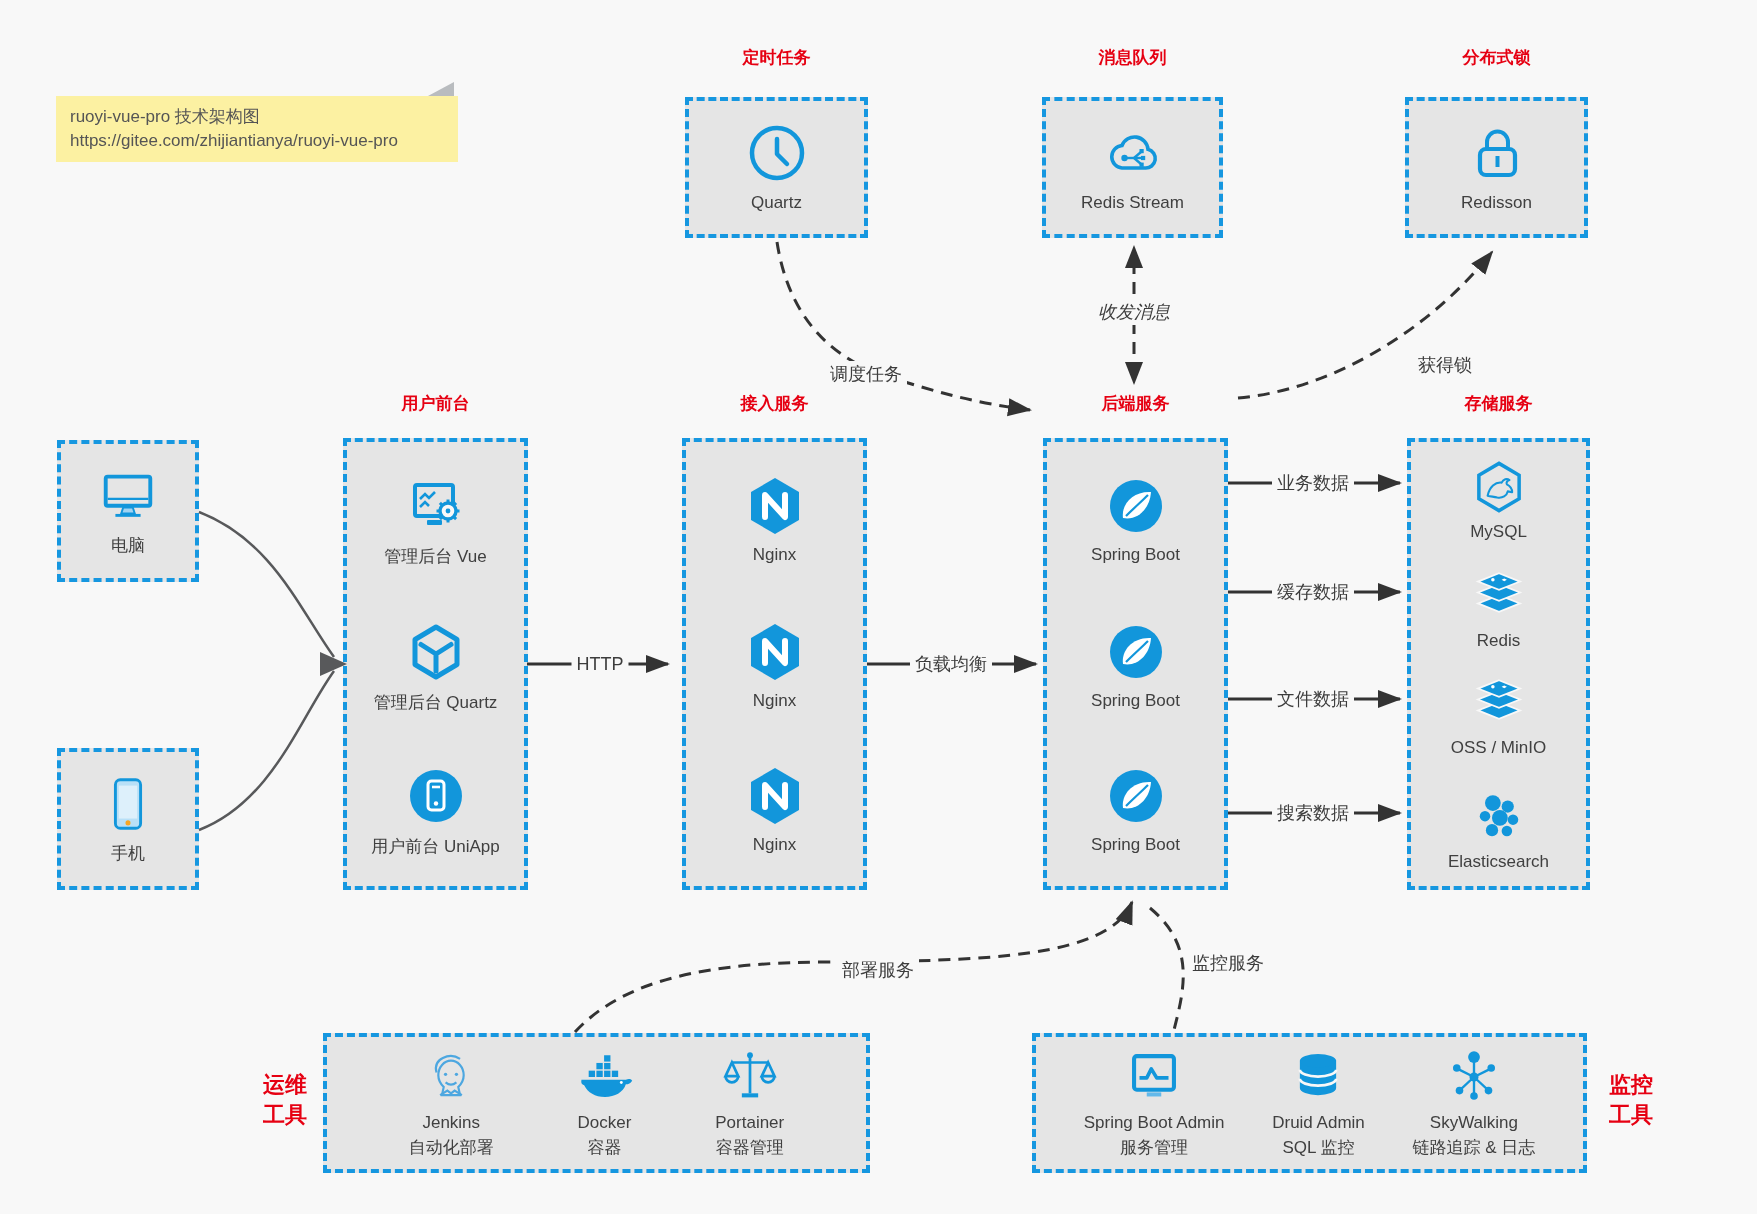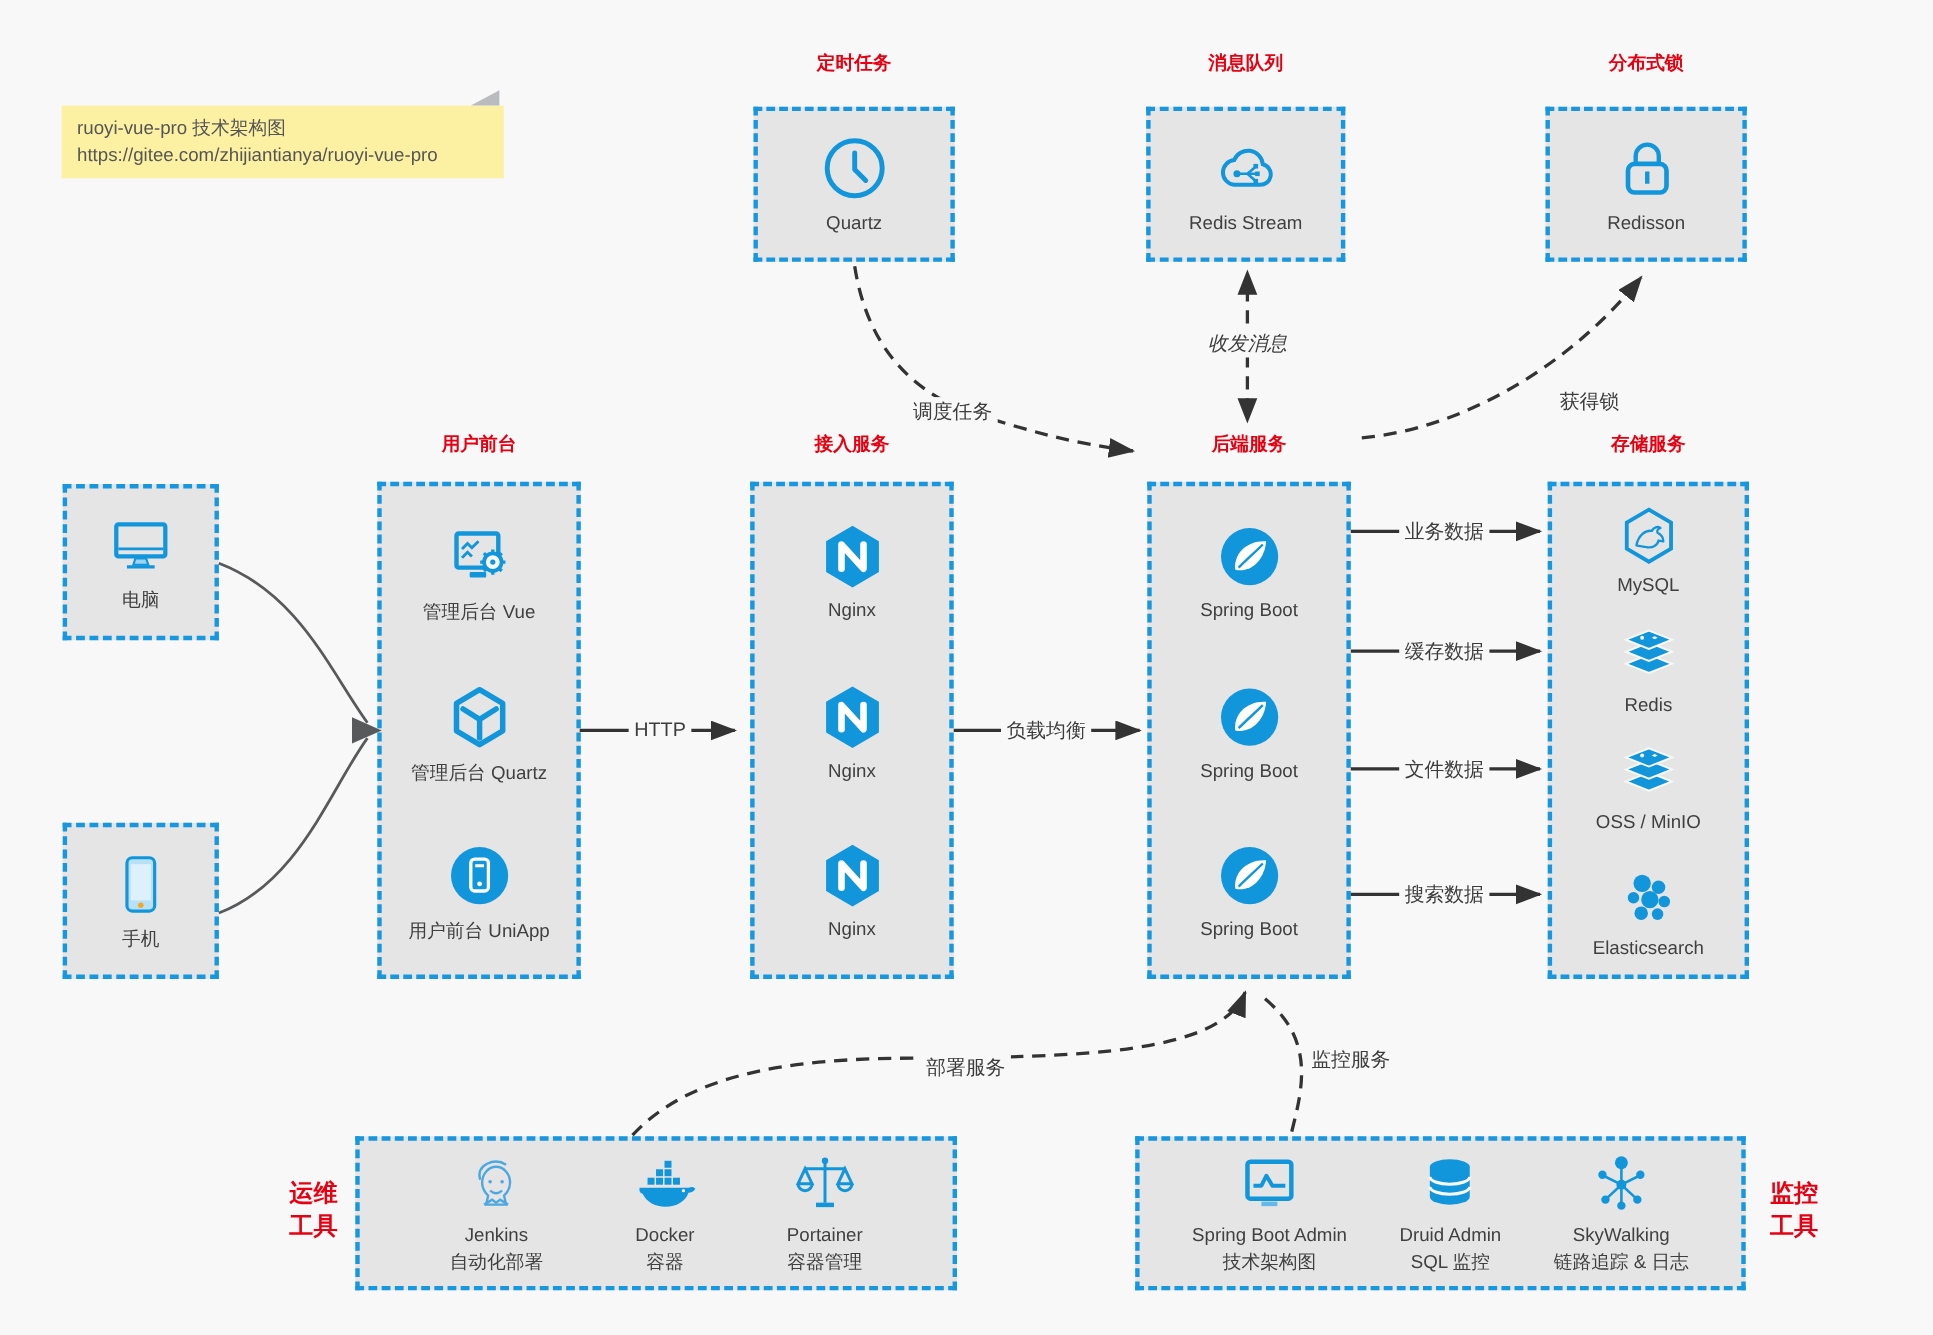--- a/index.html
+++ b/index.html
@@ -366,21 +366,21 @@
   <div class="dashed-box row-box" style="left:1032px;top:1033px;width:555px;height:140px;">
     <div class="tool-item">
       <span class="icon">
         <svg width="58" height="58" viewBox="0 0 64 64">
           <rect x="10" y="9" width="44" height="37" rx="3" fill="none" stroke="#1296db" stroke-width="4.5"></rect>
           <path d="M16 33 h8 l5-10 6 10 h13" stroke="#1296db" stroke-width="4" fill="none" stroke-linejoin="round"></path>
           <rect x="24" y="49" width="16" height="4.5" fill="#63b9ea"></rect>
         </svg>
       </span>
       <div class="item-label">Spring Boot Admin</div>
-      <div class="item-sublabel">技术架构图</div>
+      <div class="item-sublabel">服务管理</div>
     </div>
     <div class="tool-item">
       <span class="icon">
         <svg width="58" height="58" viewBox="0 0 64 64">
           <path d="M12 14 V44 a20 8 0 0 0 40 0 V14 Z" fill="#1296db"></path>
           <ellipse cx="32" cy="14" rx="20" ry="7.5" fill="#1296db"></ellipse>
           <path d="M12 24 a20 7.5 0 0 0 40 0" stroke="#f8f8f8" stroke-width="3" fill="none"></path>
           <path d="M12 34 a20 7.5 0 0 0 40 0" stroke="#f8f8f8" stroke-width="3" fill="none"></path>
         </svg>
       </span>

